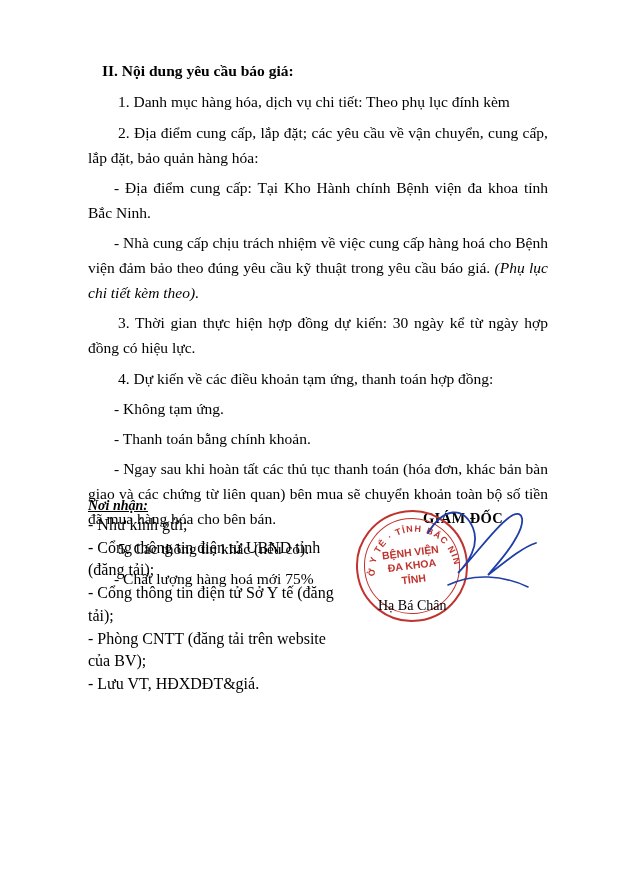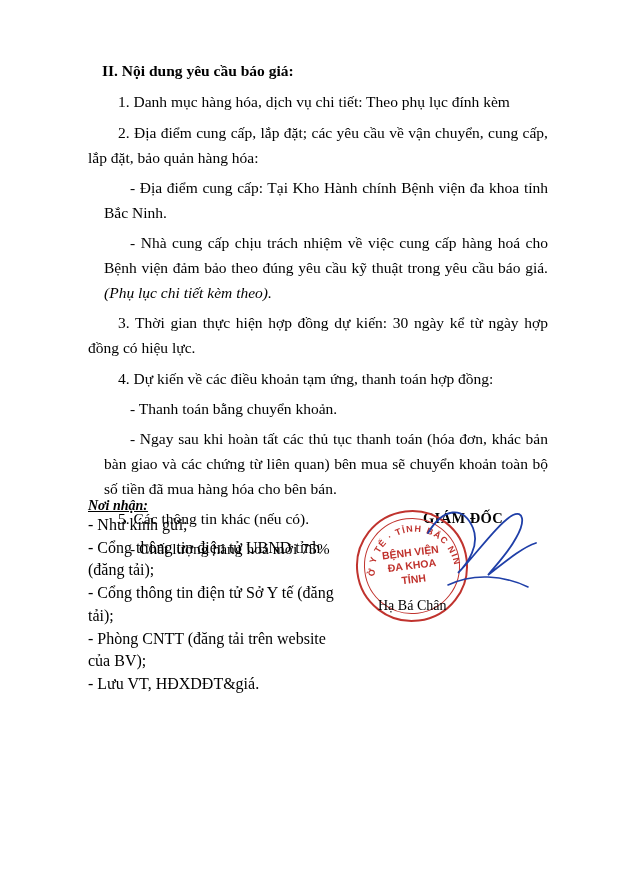--- a/index.html
+++ b/index.html
@@ -36,21 +36,21 @@
   p.para {
     font-size: 15.5px;
     line-height: 1.62;
     margin: 0 0 5px 0;
     text-align: justify;
     text-indent: 30px;
   }
   p.dash {
     font-size: 15.5px;
     line-height: 1.62;
-    margin: 0 0 5px 16px;
+    margin: 0 0 5px 0;
     text-align: justify;
     text-indent: 26px;
   }
   .ital {
     font-style: italic;
   }
   
   .sig-area {
     position: absolute;
     left: 88px;
@@ -176,21 +176,22 @@
 
   <div class="content">
     <div class="heading">II. Nội dung yêu cầu báo giá:</div>
 
     <p class="para">1.  Danh mục hàng hóa, dịch vụ chi tiết: Theo phụ lục đính kèm</p>
     <p class="para">2. Địa điểm cung cấp, lắp đặt; các yêu cầu về vận chuyển, cung cấp, lắp đặt, bảo quản hàng hóa:</p>
     <p class="dash">- Địa điểm cung cấp: Tại Kho Hành chính Bệnh viện đa khoa tỉnh Bắc Ninh.</p>
     <p class="dash"><span>- Nhà cung cấp chịu trách nhiệm về việc cung cấp hàng hoá cho Bệnh viện đảm bảo theo đúng yêu cầu kỹ thuật trong yêu cầu báo giá. </span><span class="ital">(Phụ lục chi tiết kèm theo).</span></p>
     <p class="para">3. Thời gian thực hiện hợp đồng dự kiến: 30 ngày kể từ ngày hợp đồng có hiệu lực.</p>
     <p class="para">4. Dự kiến về các điều khoản tạm ứng, thanh toán hợp đồng:</p>
-    <p class="dash">- Thanh toán bằng chuyển khoản.</p>
+    <p class="dash">- Không tạm ứng.</p>
+    <p class="dash">- Thanh toán bằng chính khoản.</p>
     <p class="dash">- Ngay sau khi hoàn tất các thủ tục thanh toán (hóa đơn, khác bản bàn giao và các chứng từ liên quan) bên mua sẽ chuyển khoản toàn bộ số tiền đã mua hàng hóa cho bên bán.</p>
     <p class="para">5. Các thông tin khác (nếu có).</p>
     <p class="dash">- Chất lượng hàng hoá mới 75%</p>
   </div>
 
   <div class="sig-area">
 
     <div class="recipients">
       <p class="recip-title">Nơi nhận:</p>
       <p class="recip-line">- Như kính gửi;</p>

